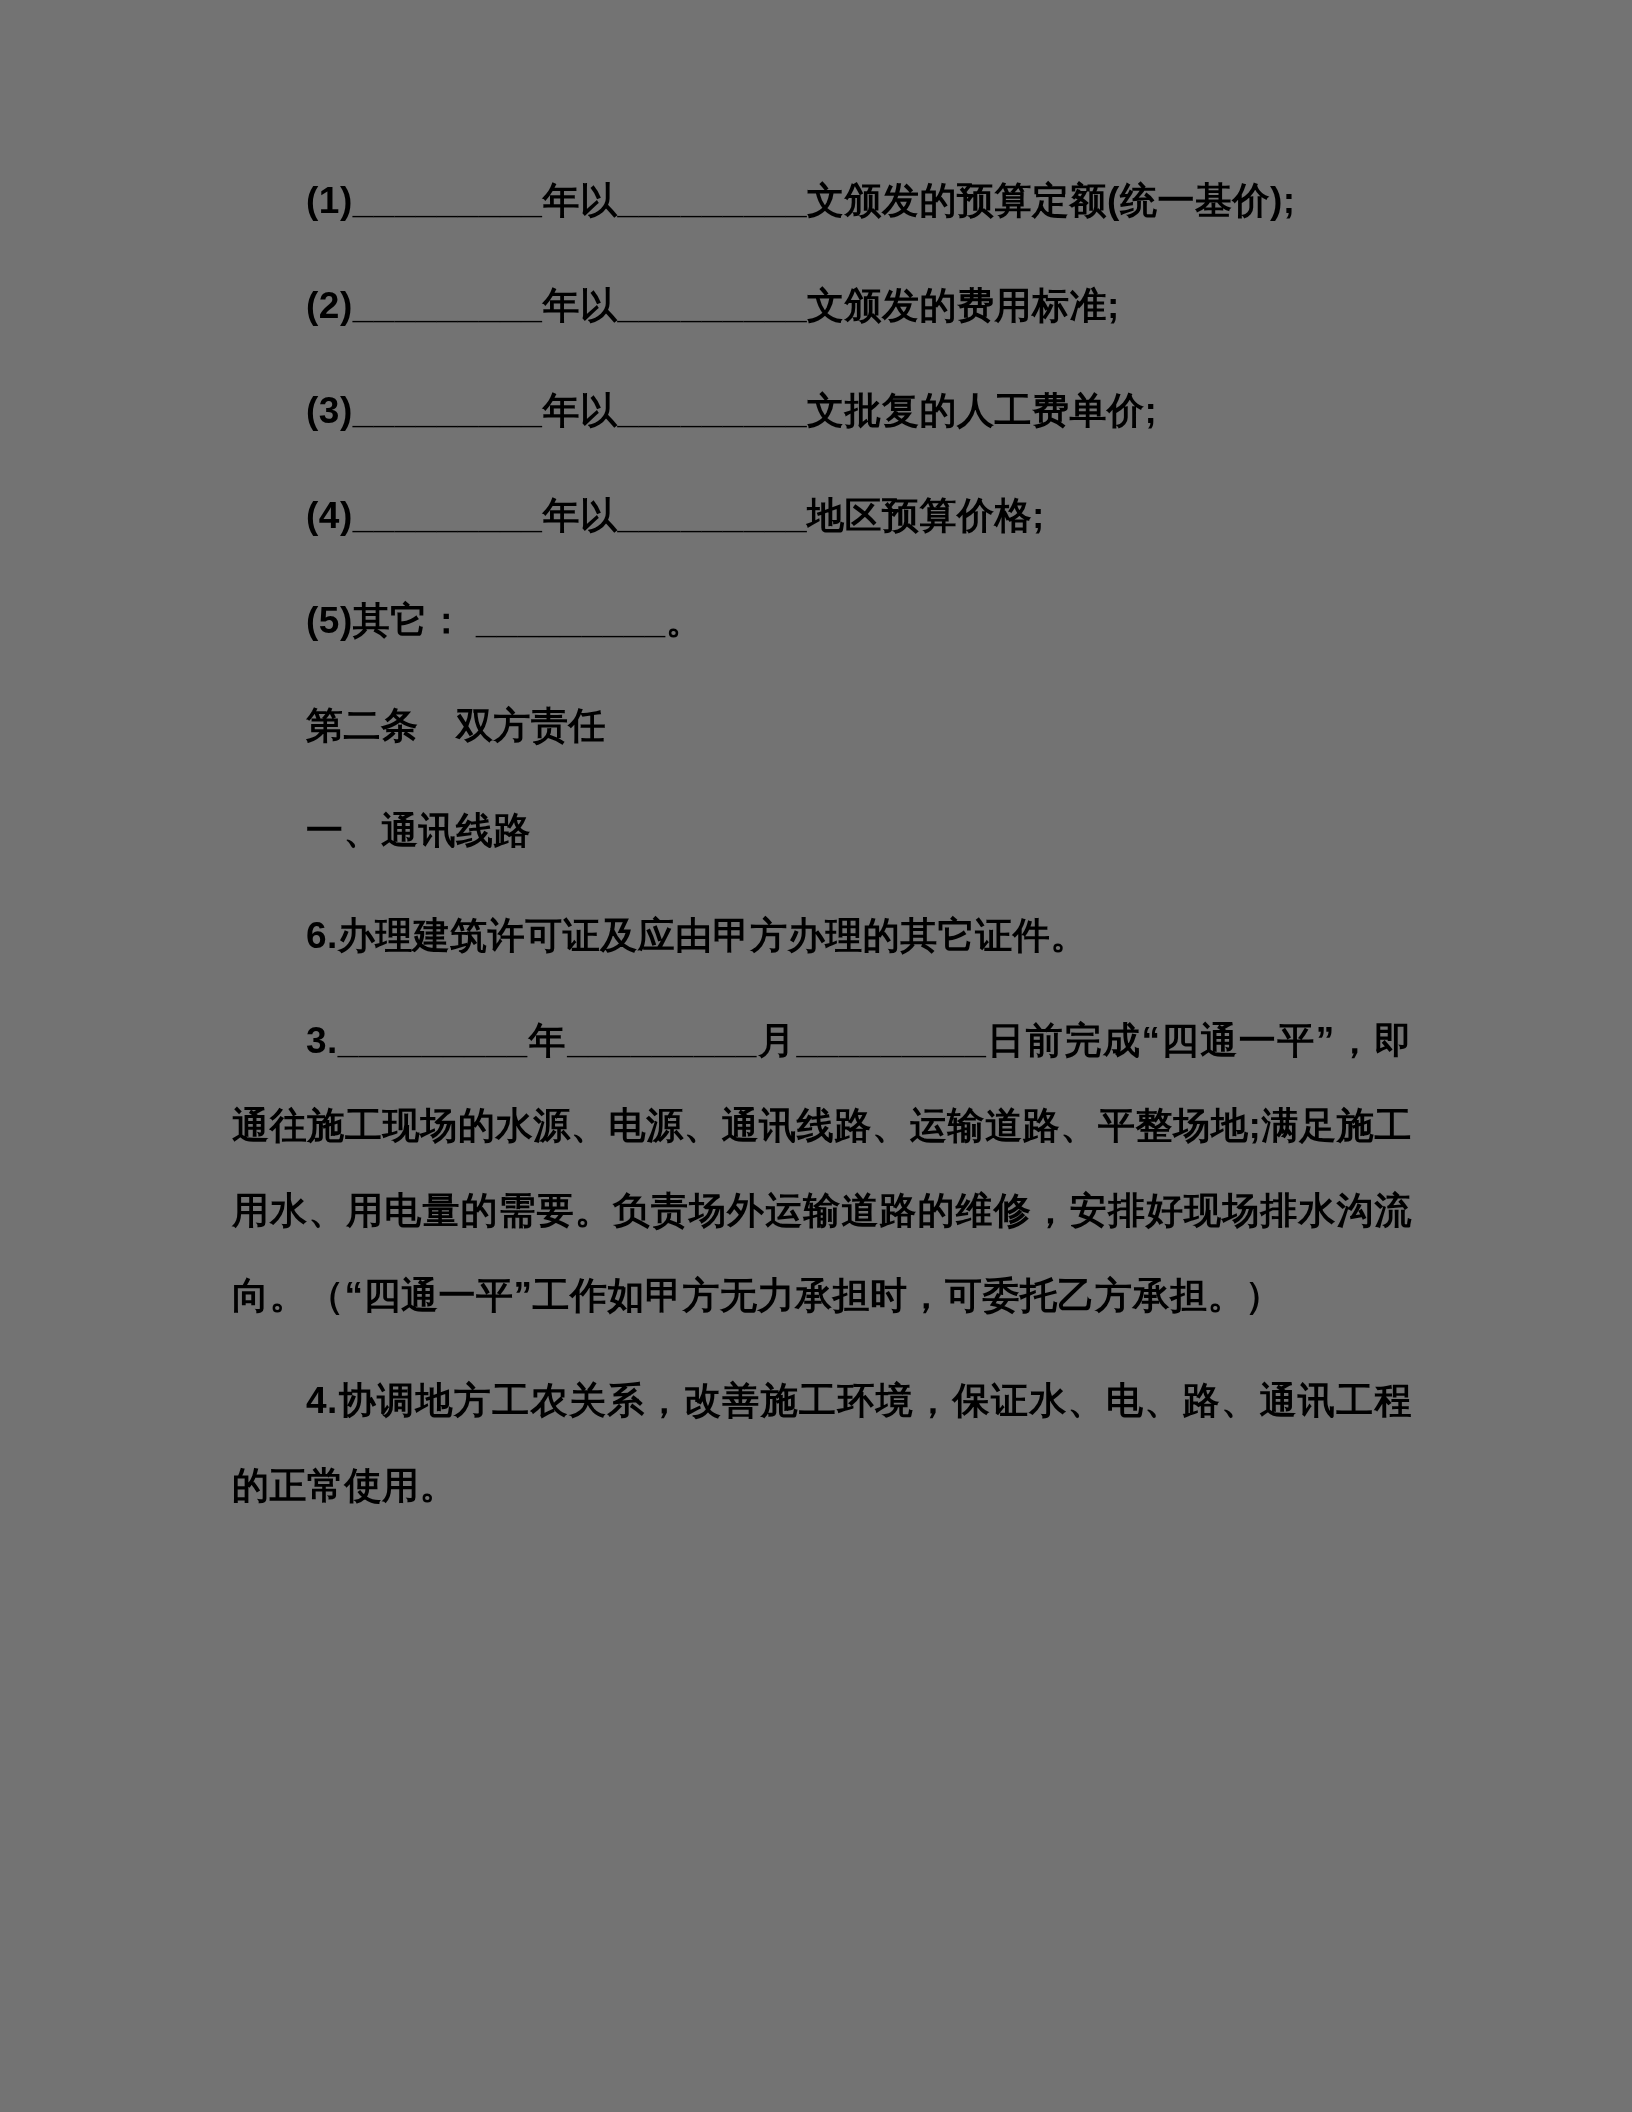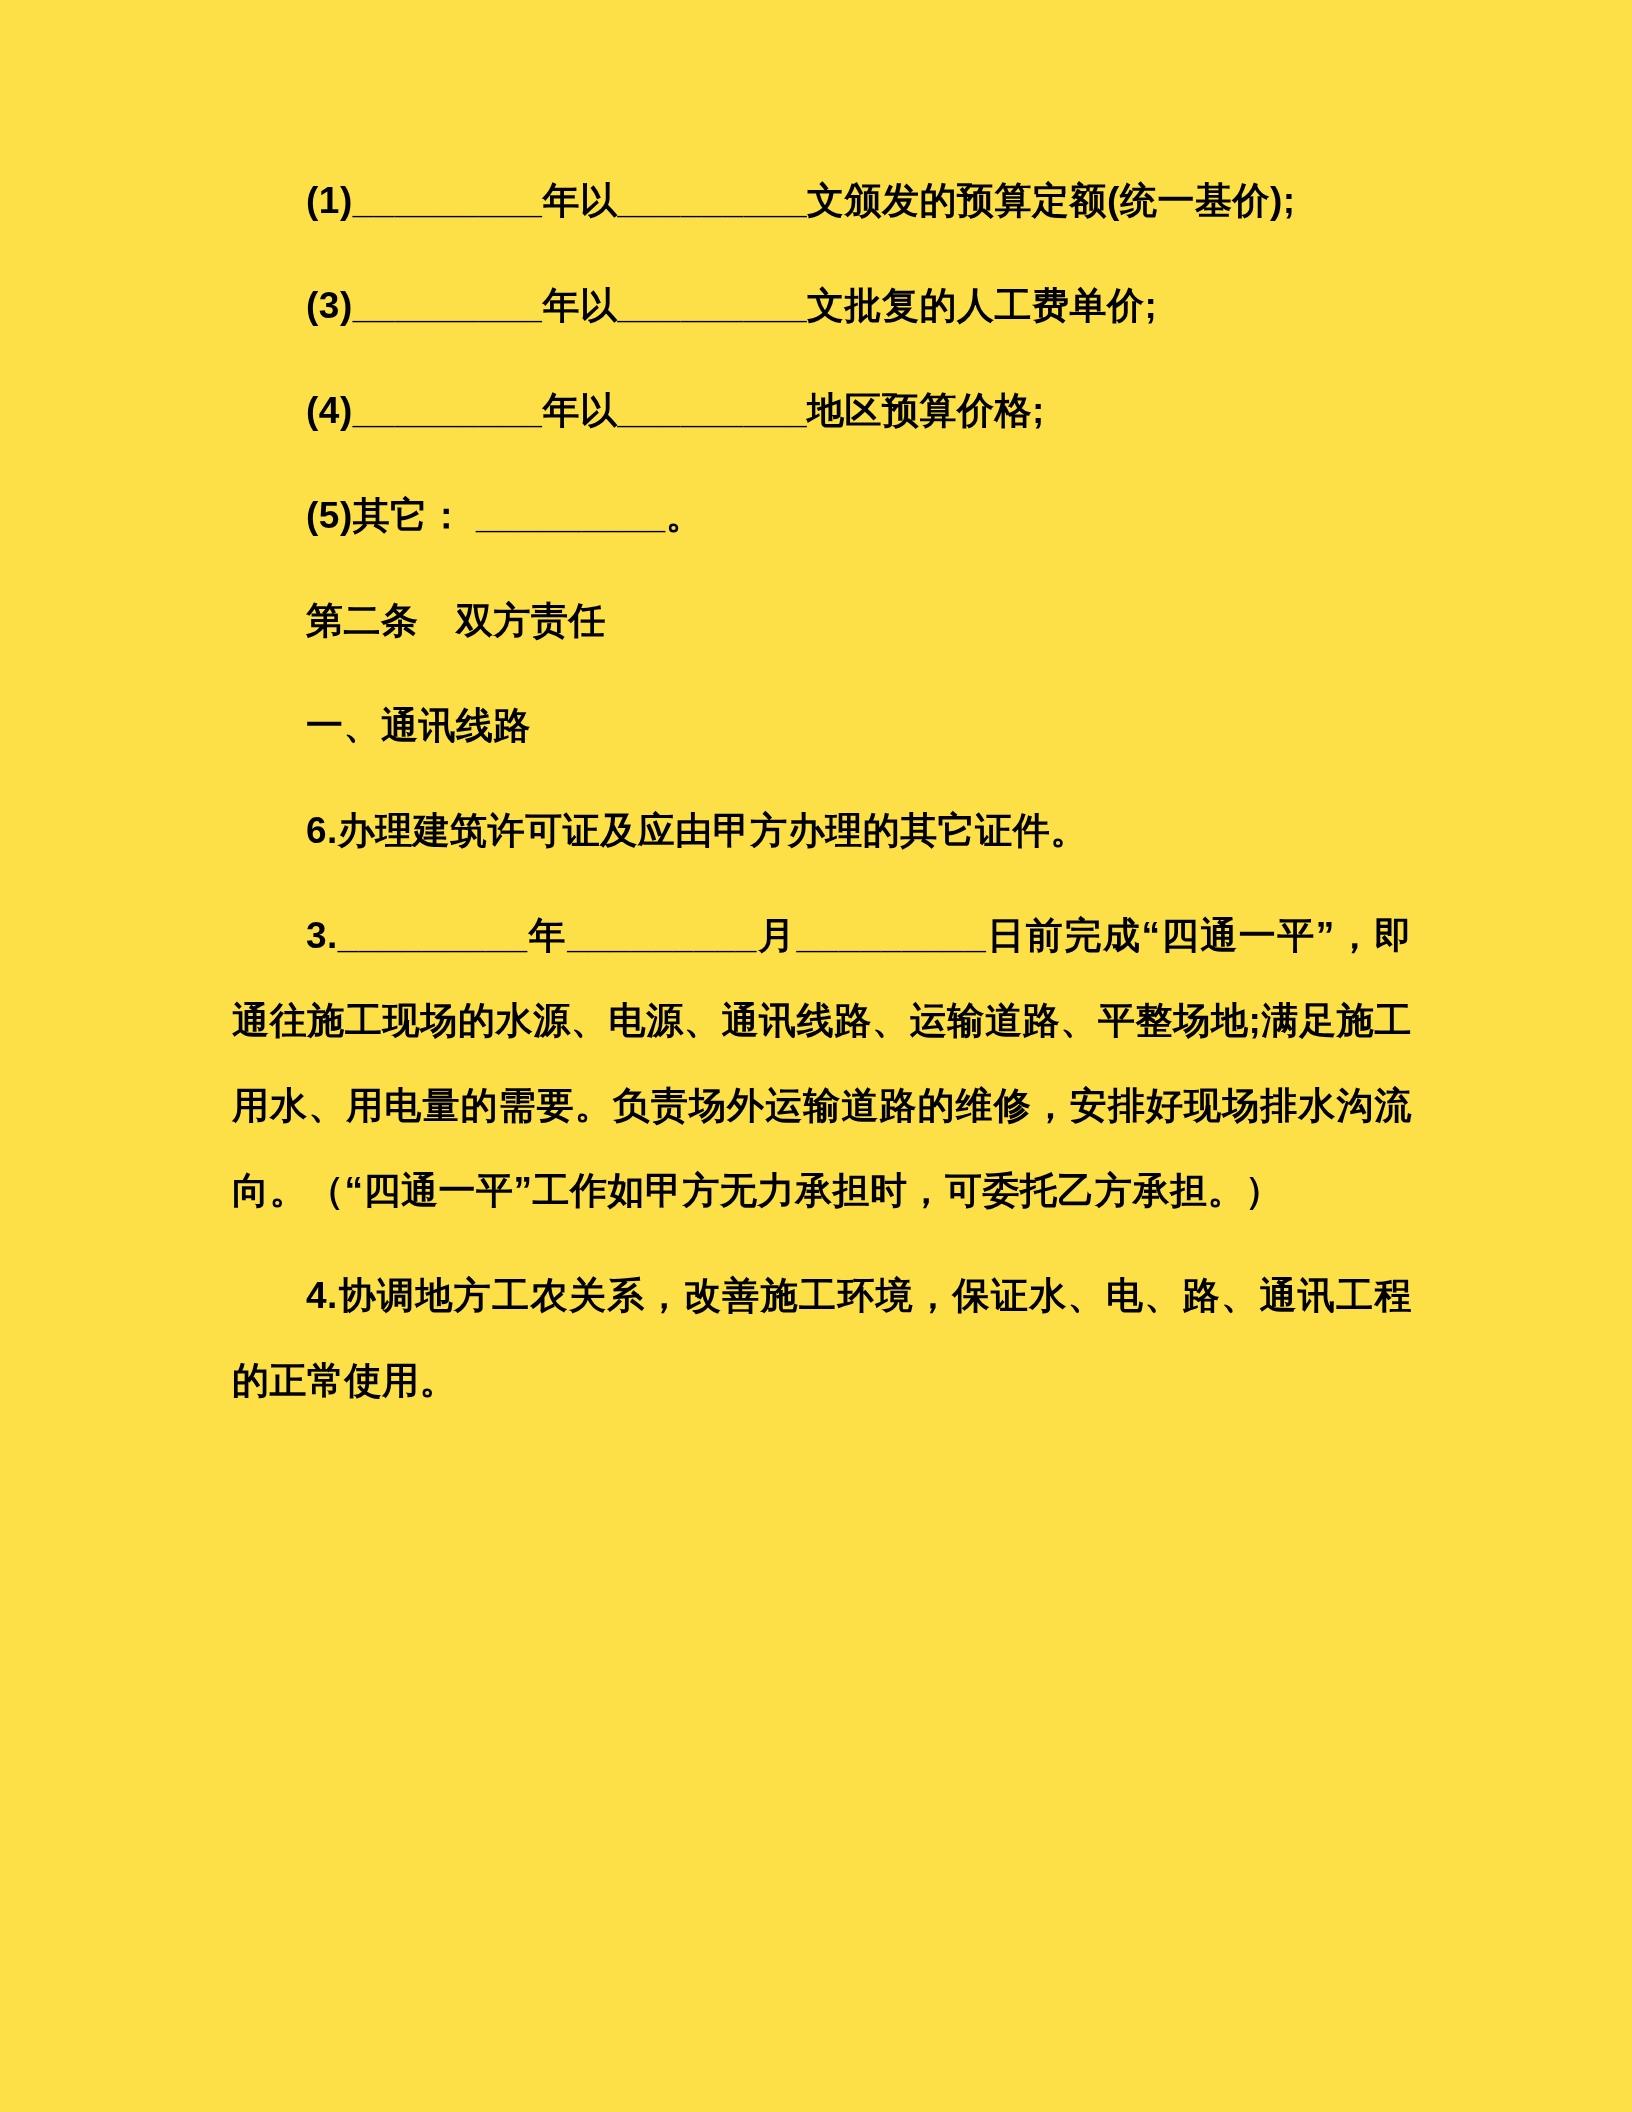--- a/index.html
+++ b/index.html
@@ -12,21 +12,21 @@
     height: 2112px;
     background: #ffffff;
     font-family: "Liberation Sans", "DejaVu Sans", sans-serif;
     color: #000000;
     overflow: hidden;
   }
   .page {
     position: relative;
     width: 1632px;
     height: 2112px;
-    background: #fde047;
+    background: #737373;
   }
   .content {
     position: absolute;
     top: 158px;
     left: 232px;
     width: 1180px;
   }
   .content p {
     margin: 0 0 20px 0;
     font-size: 37px;
@@ -45,20 +45,21 @@
   }
 </style>
 </head>
 <body>
 
 <div class="page">
   <div class="content">
 
     <p>(1)_________年以_________文颁发的预算定额(统一基价);</p>
 
+    <p>(2)_________年以_________文颁发的费用标准;</p>
 
     <p>(3)_________年以_________文批复的人工费单价;</p>
 
     <p>(4)_________年以_________地区预算价格;</p>
 
     <p>(5)其它： _________。</p>
 
     <p class="heading">第二条　双方责任</p>
 
     <p class="heading">一、通讯线路</p>

